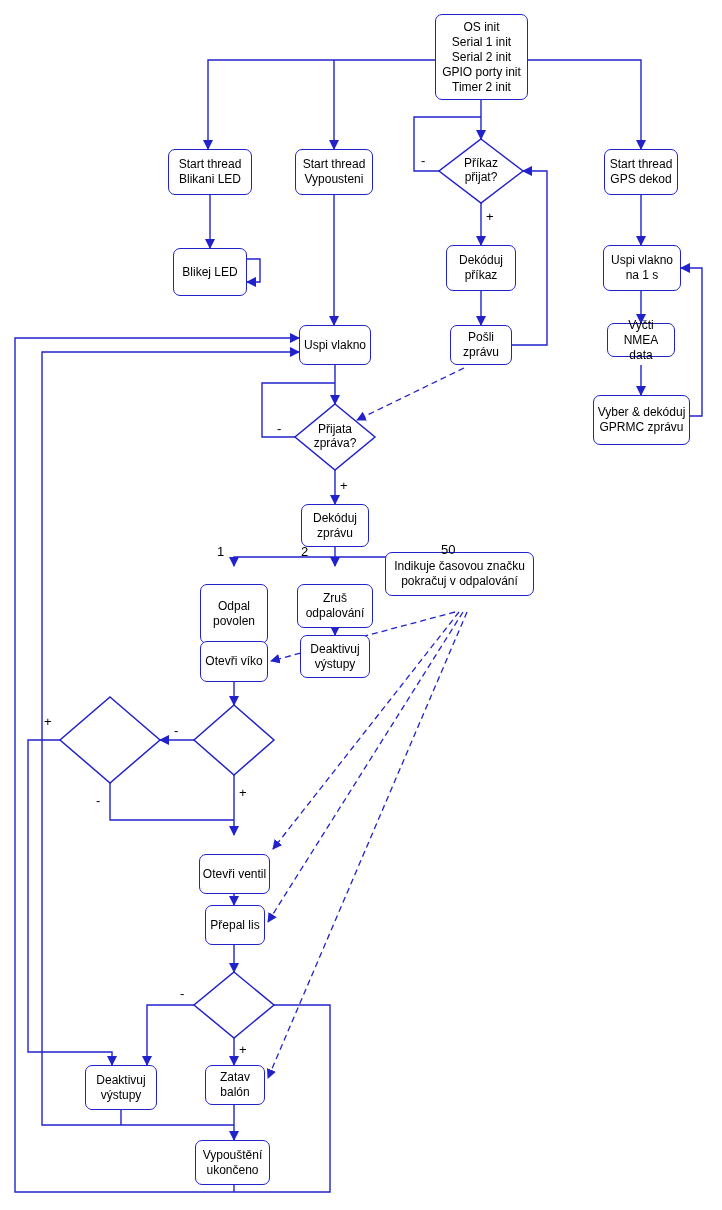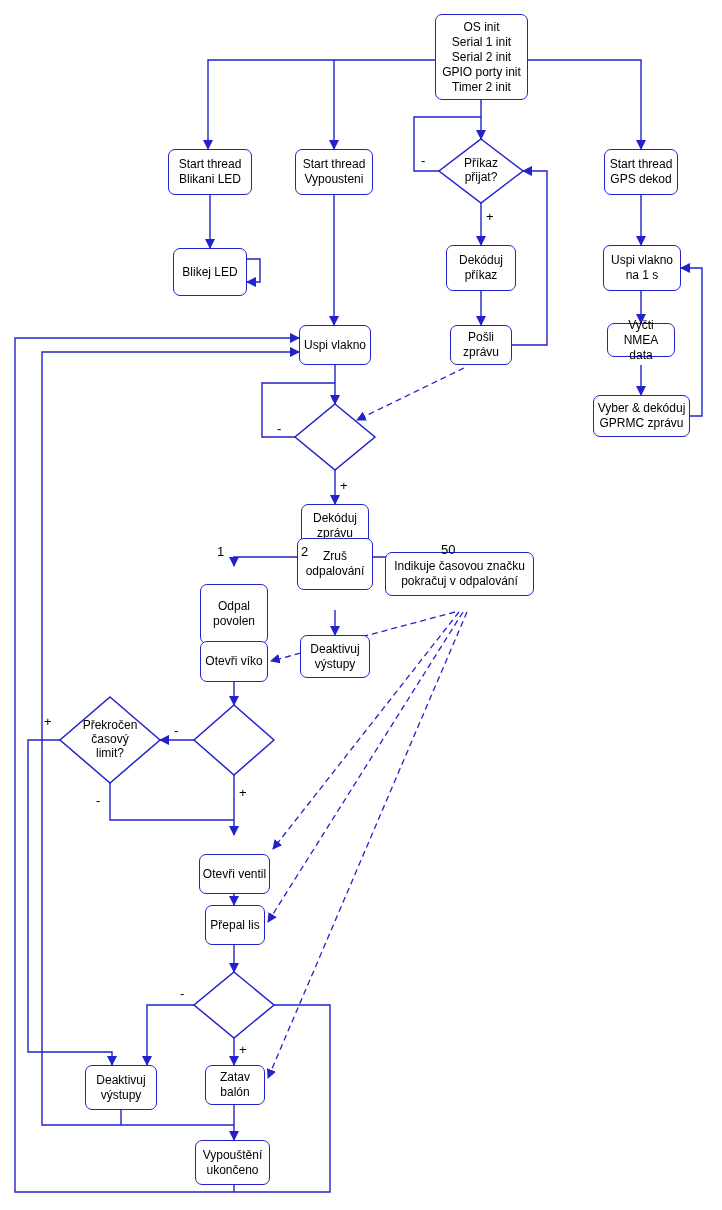--- a/index.html
+++ b/index.html
@@ -98,47 +98,46 @@
   <div class="node" style="left:173px;top:248px;width:74px;height:48px">Blikej LED</div>
   <div class="node" style="left:446px;top:245px;width:70px;height:46px">Dekóduj
 příkaz</div>
   <div class="node" style="left:603px;top:245px;width:78px;height:46px">Uspi vlakno
 na 1 s</div>
   <div class="node" style="left:450px;top:325px;width:62px;height:40px">Pošli
 zprávu</div>
   <div class="node" style="left:299px;top:325px;width:72px;height:40px">Uspi vlakno</div>
   <div class="node" style="left:607px;top:323px;width:68px;height:34px">Vyčti NMEA
 data</div>
-  <div class="node" style="left:593px;top:395px;width:97px;height:42px">Vyber &amp; dekóduj
+  <div class="node" style="left:593px;top:395px;width:97px;height:50px">Vyber &amp; dekóduj
 GPRMC zprávu</div>
   <div class="node" style="left:301px;top:504px;width:68px;height:43px">Dekóduj
 zprávu</div>
   <div class="node" style="left:200px;top:584px;width:68px;height:60px">Odpal
 povolen</div>
-  <div class="node" style="left:297px;top:538px;width:76px;height:52px">Zruš
+  <div class="node" style="left:297px;top:584px;width:76px;height:44px">Zruš
 odpalování</div>
   <div class="node" style="left:385px;top:552px;width:149px;height:44px">Indikuje časovou značku
 pokračuj v odpalování</div>
   <div class="node" style="left:200px;top:641px;width:68px;height:41px">Otevři víko</div>
   <div class="node" style="left:300px;top:635px;width:70px;height:43px">Deaktivuj
 výstupy</div>
   <div class="node" style="left:199px;top:854px;width:71px;height:40px">Otevři ventil</div>
   <div class="node" style="left:205px;top:905px;width:60px;height:40px">Přepal lis</div>
   <div class="node" style="left:205px;top:1065px;width:60px;height:40px">Zatav
 balón</div>
   <div class="node" style="left:85px;top:1065px;width:72px;height:45px">Deaktivuj
 výstupy</div>
   <div class="node" style="left:195px;top:1140px;width:75px;height:45px">Vypouštění
 ukončeno</div>
 
   <div class="dtext" style="left:439px;top:139px;width:84px;height:64px">Příkaz
 přijat?</div>
-  <div class="dtext" style="left:60px;top:697px;width:100px;height:86px">Překročen
-časový
-limit?</div>
+  <div class="dtext" style="left:295px;top:404px;width:80px;height:66px">Přijata
+zpráva?</div>
 
   <div class="elabel" style="left:421px;top:153px">-</div>
   <div class="elabel" style="left:486px;top:209px">+</div>
   <div class="elabel" style="left:277px;top:421px">-</div>
   <div class="elabel" style="left:340px;top:478px">+</div>
   <div class="elabel" style="left:217px;top:544px">1</div>
   <div class="elabel" style="left:301px;top:544px">2</div>
   <div class="elabel" style="left:441px;top:542px">50</div>
   <div class="elabel" style="left:174px;top:723px">-</div>
   <div class="elabel" style="left:239px;top:785px">+</div>

